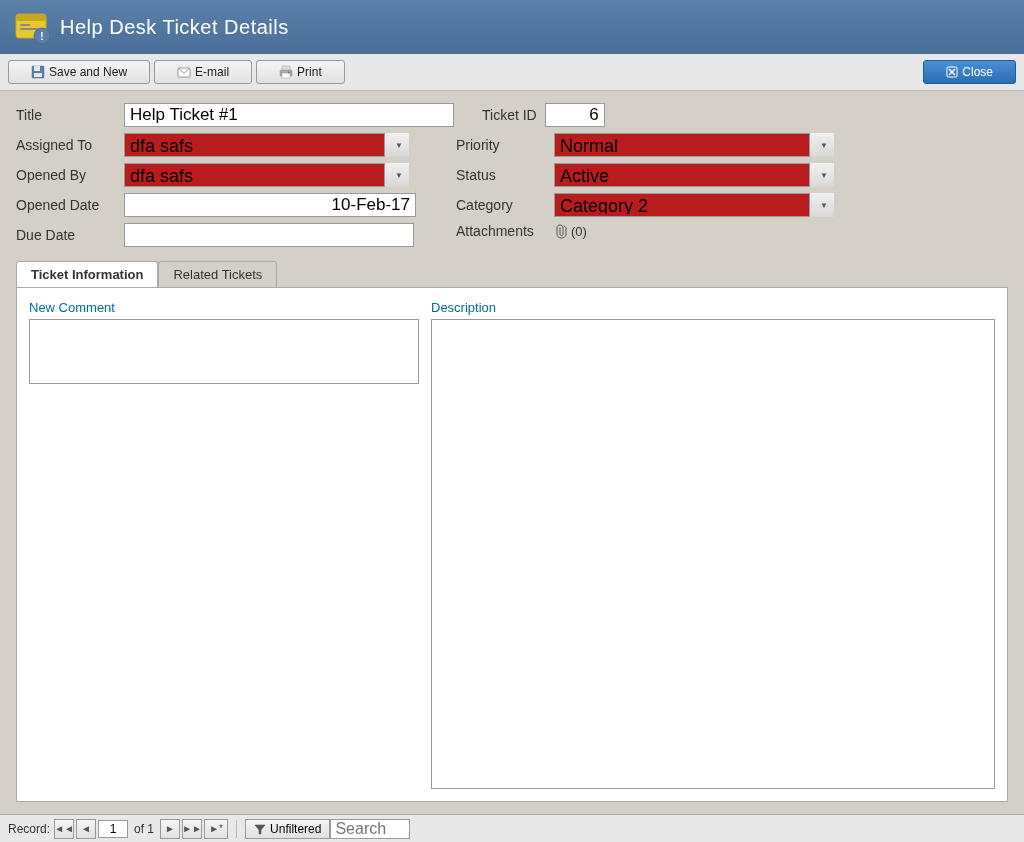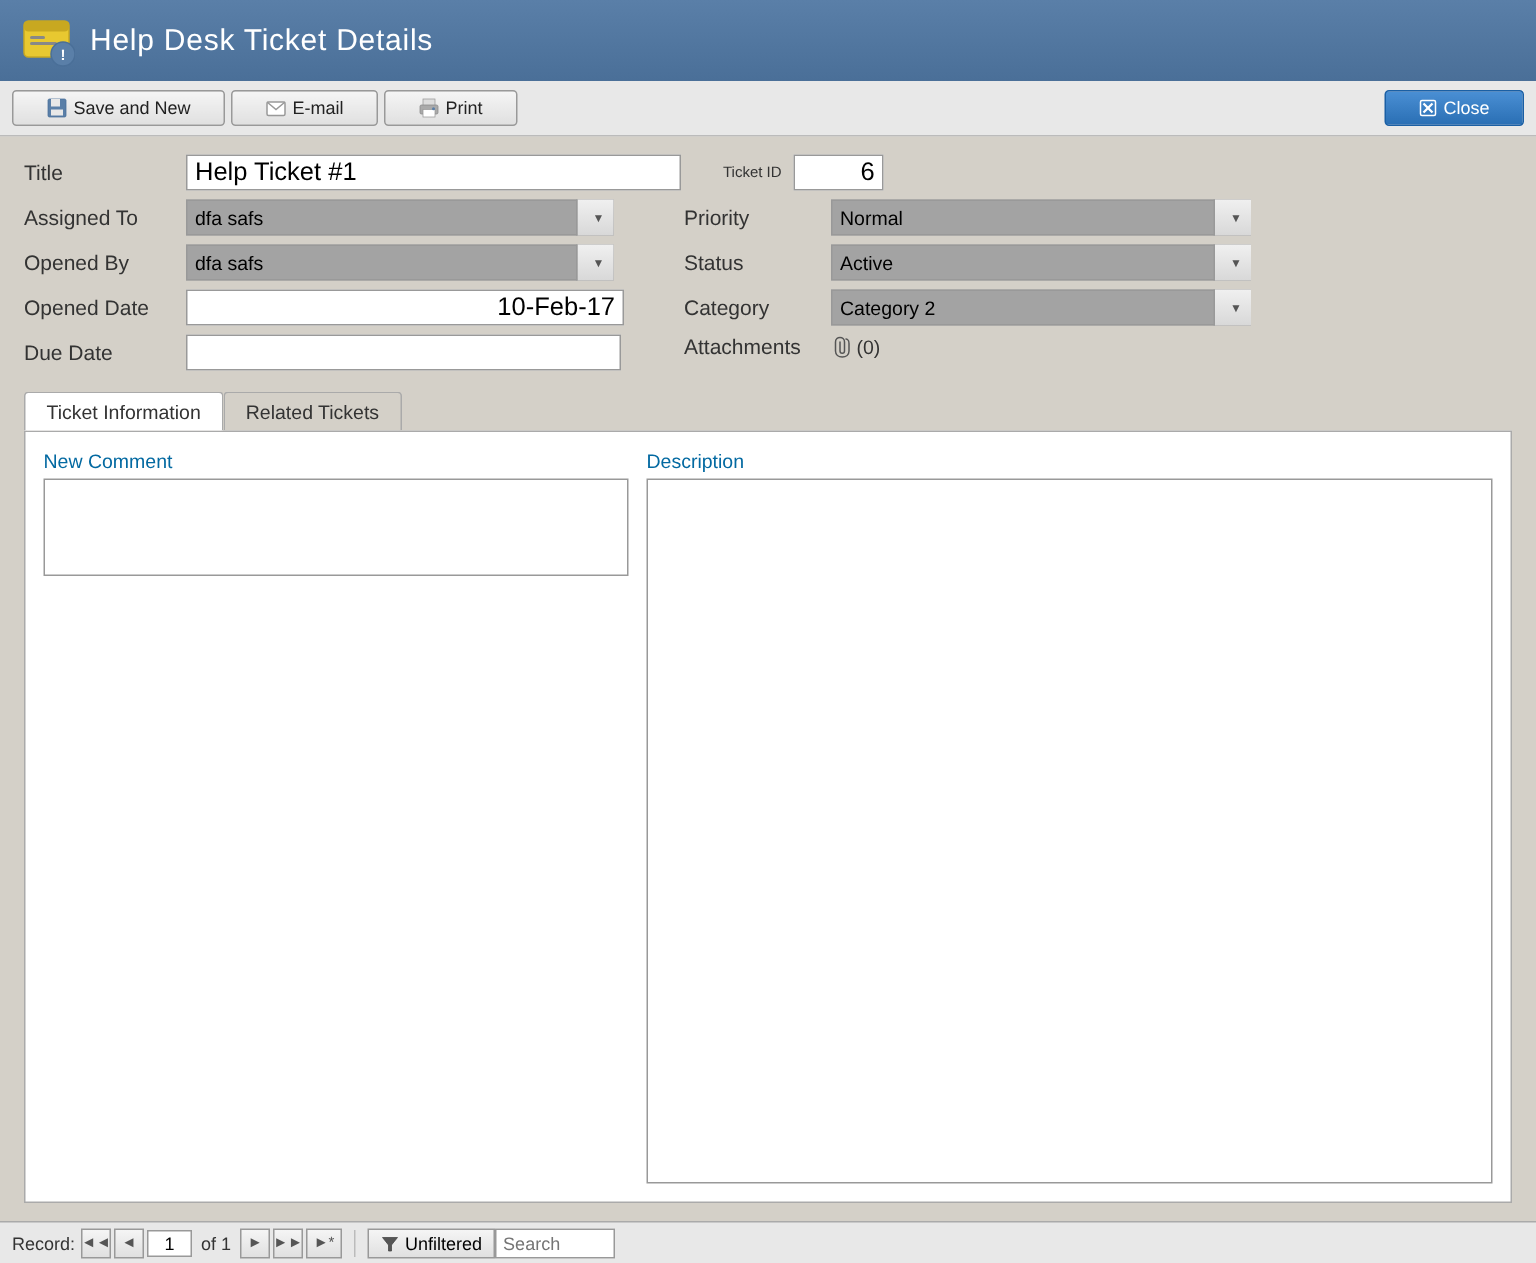--- a/index.html
+++ b/index.html
@@ -97,21 +97,21 @@
 
     .form-input {
       background: white;
       border: 1px solid #999;
       padding: 3px 5px;
       font-size: 17px;
       height: 24px;
     }
 
     .title-input { width: 330px; }
-    .ticket-id-label { margin-left: 20px; font-size: 10px; color: #333; }
+    .ticket-id-label { margin-left: 20px; font-size: 14px; color: #333; }
     .ticket-id-input { width: 60px; text-align: right; }
 
     .left-col { display: flex; flex-direction: column; gap: 6px; }
     .right-col { display: flex; flex-direction: column; gap: 6px; margin-left: 40px; }
     .cols-row { display: flex; }
 
     .right-label { width: 90px; }
 
     .date-input { width: 292px; text-align: right; }
     .due-input { width: 290px; }
@@ -141,21 +141,21 @@
       border-bottom: none;
       padding: 5px 14px;
       cursor: pointer;
       font-size: 13px;
       color: #333;
       border-radius: 3px 3px 0 0;
     }
     .tab.active {
       background: white;
       border-color: #aaa;
-      font-weight: 400;
+      font-weight: 700;
       z-index: 1;
     }
     .tab:not(.active) {
       margin-top: 2px;
     }
 
     .tab-content {
       background: white;
       border: 1px solid #aaa;
       flex: 1;
@@ -258,37 +258,37 @@
       padding: 2px 8px;
       cursor: pointer;
       font-size: 12px;
       display: flex;
       align-items: center;
       gap: 4px;
     }
     .search-input {
       border: 1px solid #999;
       padding: 1px 4px;
-      font-size: 12px;
+      font-size: 16px;
       height: 20px;
       width: 80px;
     }
 
     
     .custom-select {
       position: relative;
       display: inline-block;
     }
     .custom-select select {
       appearance: none;
       -webkit-appearance: none;
-      background: #a3a3a3;
+      background: #b91c1c;
       border: 1px solid #999;
       padding: 2px 22px 2px 5px;
-      font-size: 13px;
+      font-size: 18px;
       height: 24px;
       cursor: pointer;
     }
     .custom-select::after {
       content: '▼';
       position: absolute;
       right: 0;
       top: 0;
       height: 100%;
       width: 20px;

